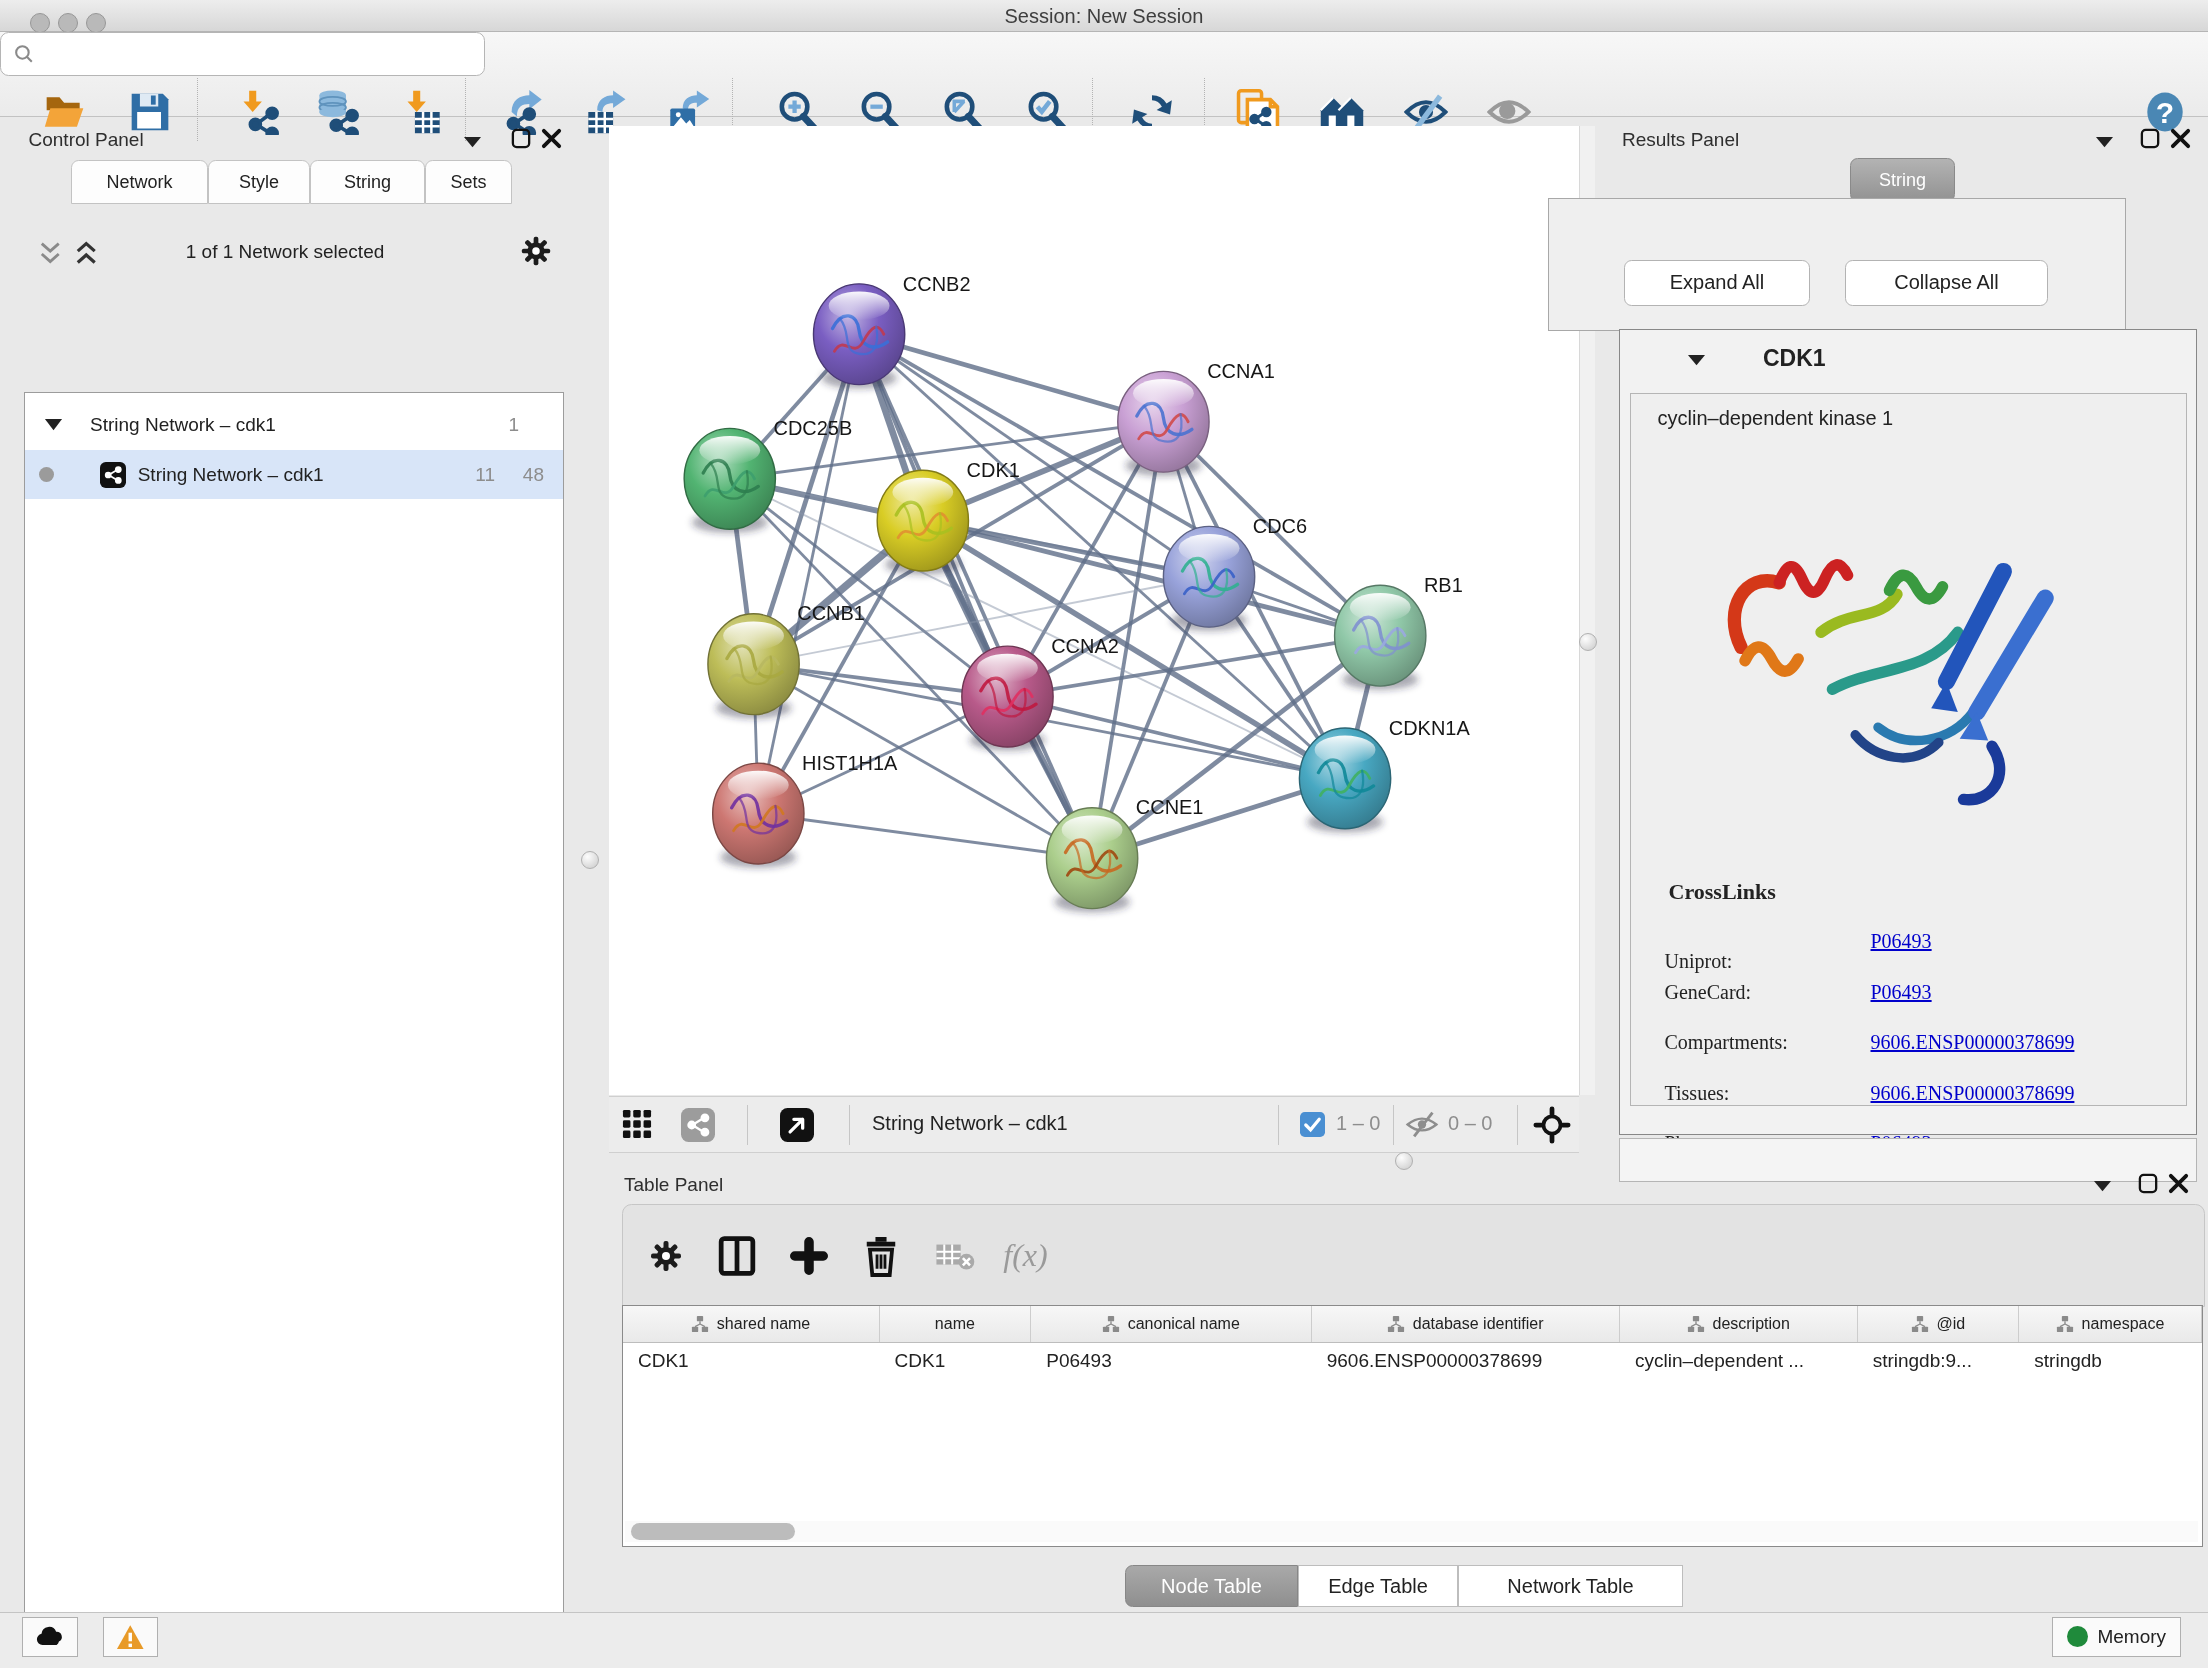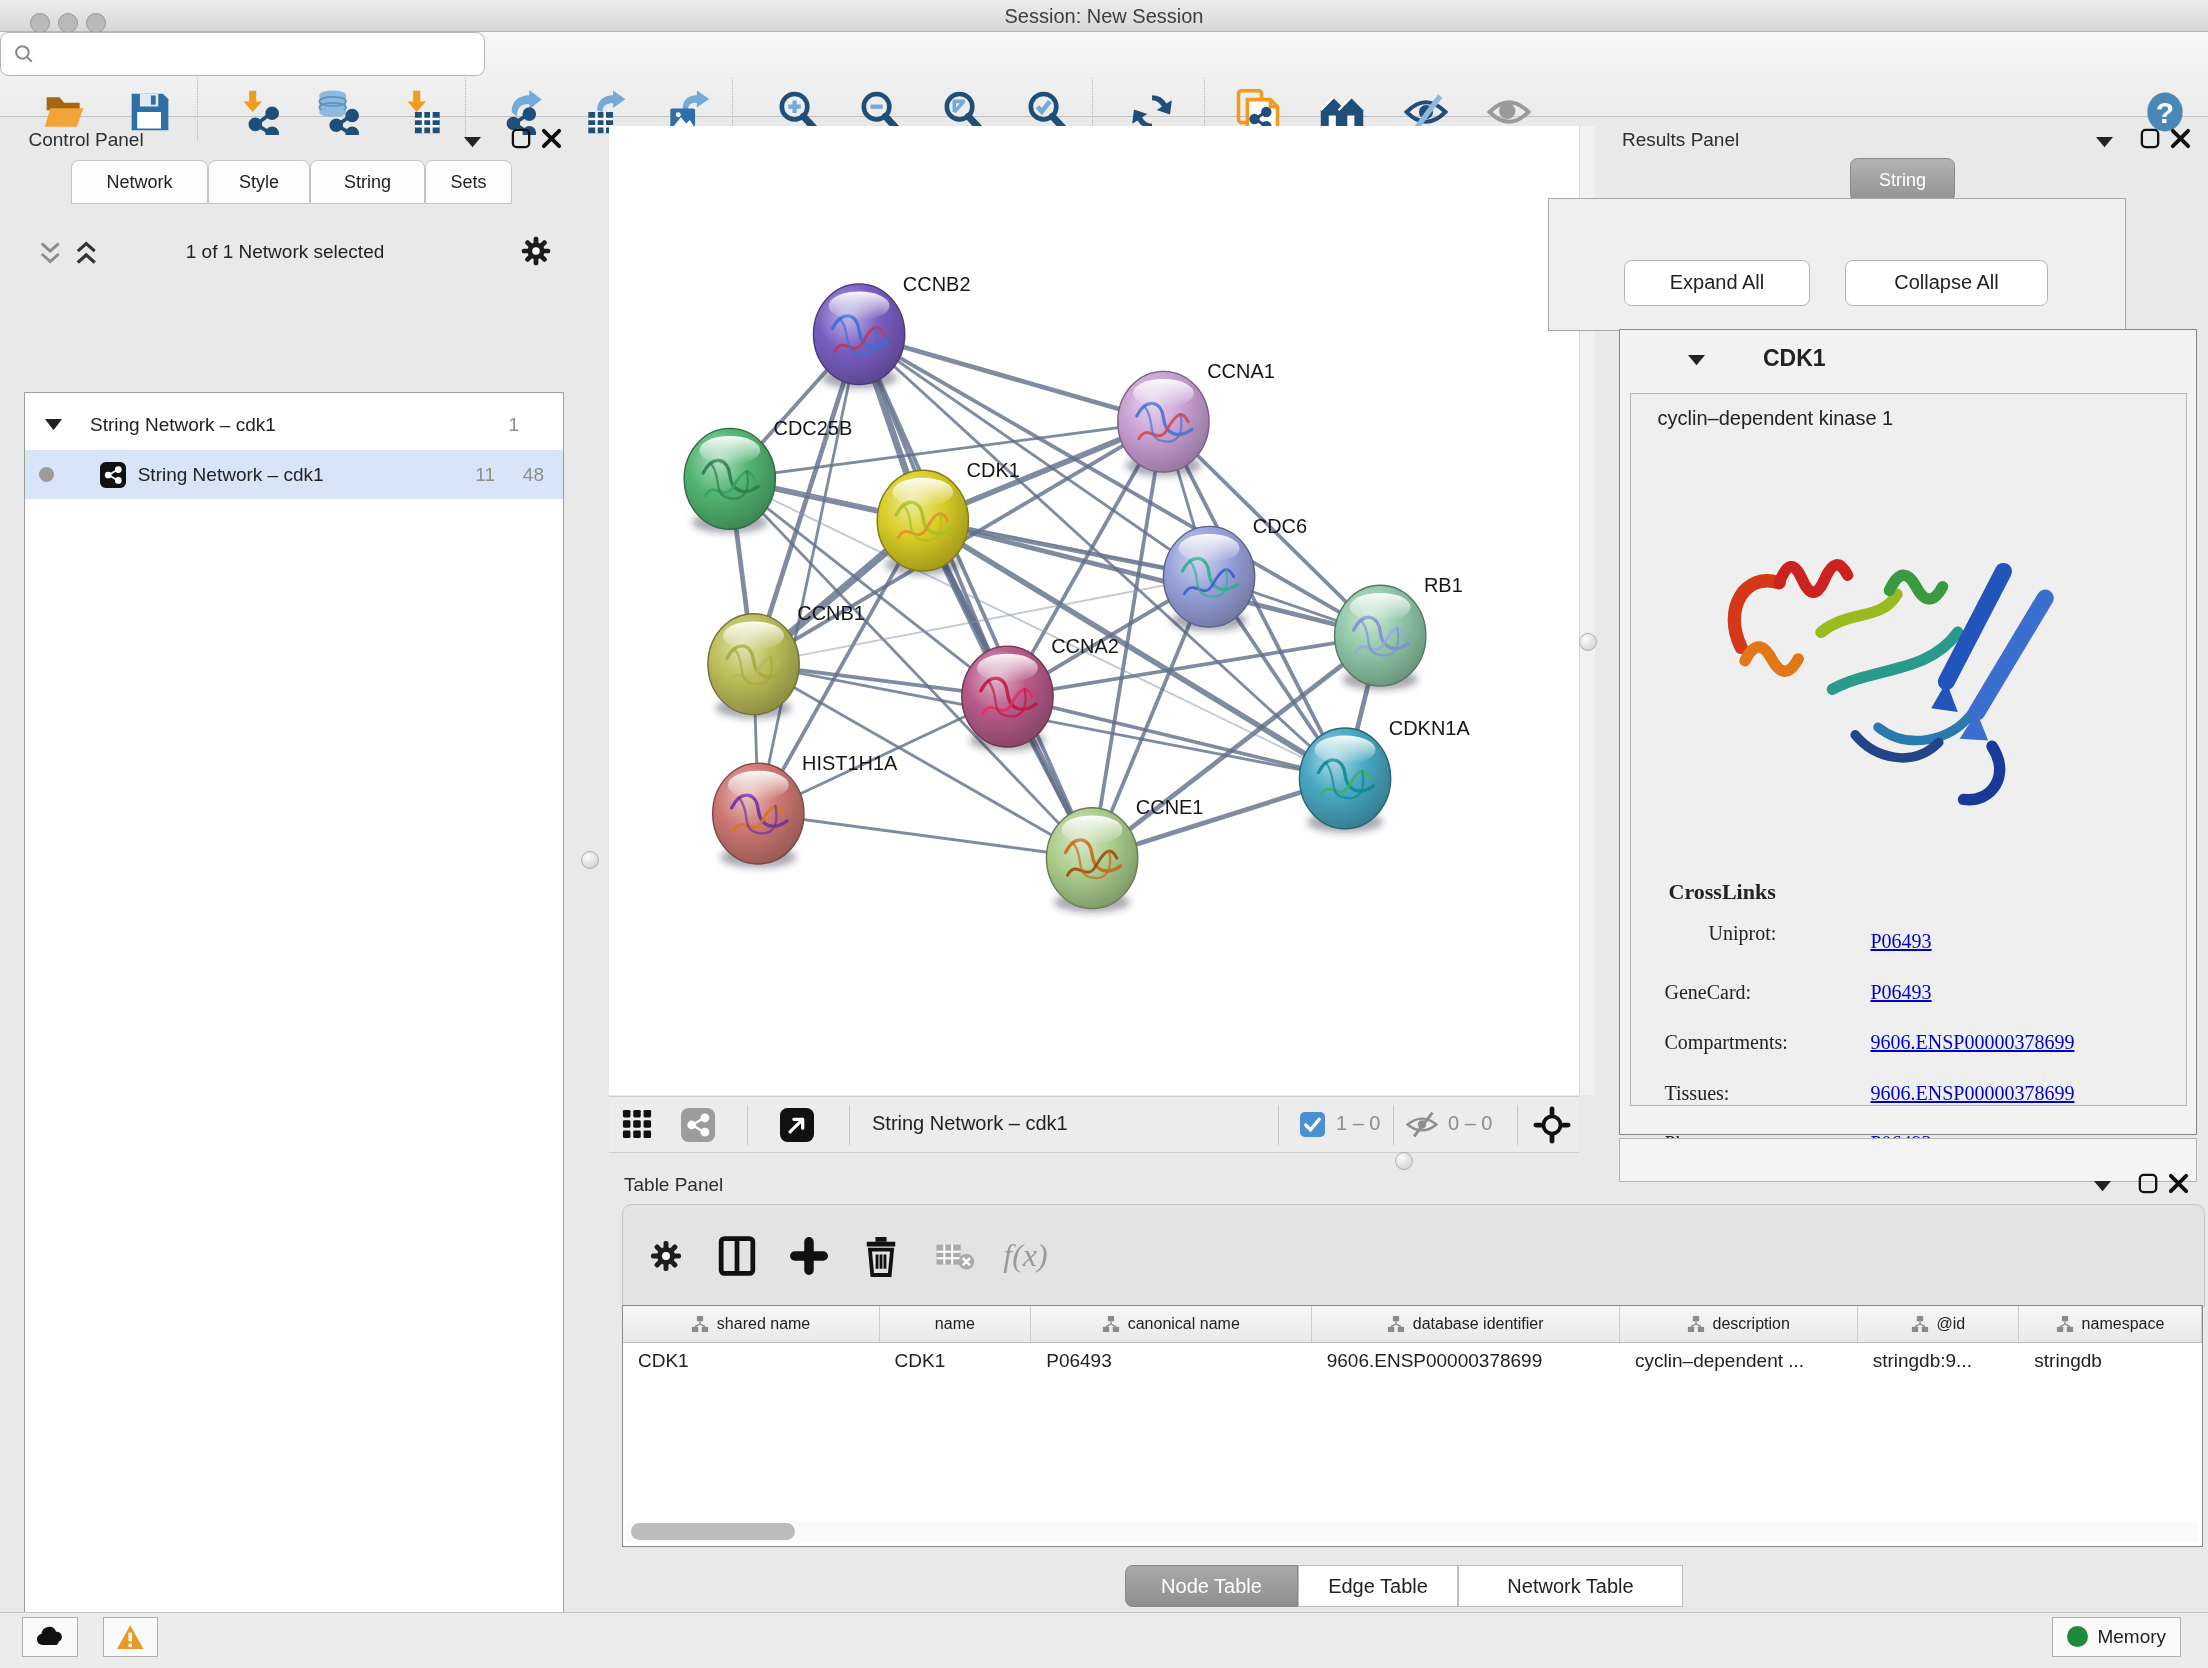--- a/index.html
+++ b/index.html
@@ -641,21 +641,21 @@
         <path d="M156 38 L126 96" stroke="#2255bb" stroke-width="9"></path>
         <path d="M178 52 L142 112" stroke="#3a6fd0" stroke-width="9"></path>
         <path d="M122 128 C108 142 88 136 78 124" stroke="#224488" stroke-width="5"></path>
         <path d="M126 96 l-8 14 14 2z" stroke="none" fill="#2255bb"></path>
         <path d="M142 112 l-9 14 15 1z" stroke="none" fill="#3a6fd0"></path>
         <path d="M150 130 C160 145 150 160 135 158" stroke="#1a3a9a" stroke-width="6"></path>
       </g>
     </svg>
     <div class="abs serif" style="left:38px;top:485px;font-size:22px;font-weight:bold">CrossLinks</div>
     <div id="xl-rows">
-        <div class="xl-row serif" style="top: 528px; margin-left: 44px;">Uniprot:</div>
+        <div class="xl-row serif" style="top: 556px;">Uniprot:</div>
         <a class="xl-row serif xl-link" href="#" style="top: 536px; left: 240px;">P06493</a>
         <div class="xl-row serif" style="top: 587px;">GeneCard:</div>
         <a class="xl-row serif xl-link" href="#" style="top: 587px; left: 240px;">P06493</a>
         <div class="xl-row serif" style="top: 637px;">Compartments:</div>
         <a class="xl-row serif xl-link" href="#" style="top: 637px; left: 240px;">9606.ENSP00000378699</a>
         <div class="xl-row serif" style="top: 688px;">Tissues:</div>
         <a class="xl-row serif xl-link" href="#" style="top: 688px; left: 240px;">9606.ENSP00000378699</a>
         <div class="xl-row serif" style="top: 738px;">Pharos:</div>
         <a class="xl-row serif xl-link" href="#" style="top: 738px; left: 240px;">P06493</a>
       </div>

